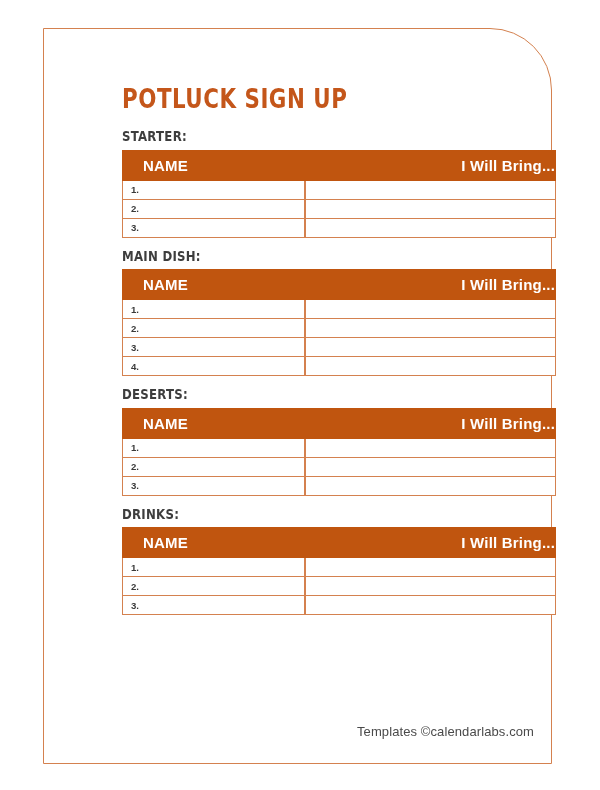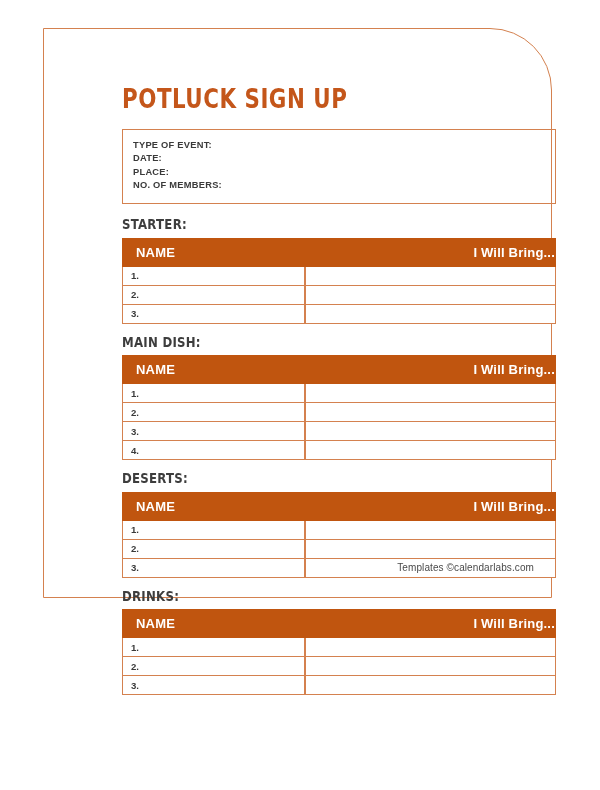--- a/index.html
+++ b/index.html
@@ -14,21 +14,21 @@
     font-family: "Liberation Sans", sans-serif;
     overflow: hidden;
   }
 
   
   #page-frame {
     position: absolute;
     left: 43px;
     top: 28px;
     width: 509px;
-    height: 570px;
+    height: 736px;
     box-sizing: border-box;
     border: 1.4px solid #d4814f;
     border-top-right-radius: 62px;
     background: #ffffff;
   }
 
   
   #content {
     position: absolute;
     left: 78px;
@@ -89,24 +89,24 @@
     border-spacing: 0;
     width: 434px;
     table-layout: fixed;
   }
   table.signup col.c-name { width: 183px; }
   table.signup col.c-bring { width: 251px; }
 
   table.signup thead th {
     background: #c0550f;
     color: #ffffff;
-    font-size: 13px;
+    font-size: 15px;
     font-weight: bold;
     text-align: left;
-    padding: 6px 0 6px 13px;
+    padding: 6px 0 6px 20px;
     letter-spacing: 0.2px;
     border: 1.2px solid #c0550f;
     height: 14px;
     box-sizing: content-box;
   }
   table.signup thead th.th-name  { border-right: none; }
   table.signup thead th.th-bring { border-left: none; text-align: right; }
 
   table.signup tbody td {
     height: 12px;
@@ -121,41 +121,35 @@
   table.signup tbody td.td-name  { border-right: 1.1px solid #d4814f; }
   table.signup tbody td.td-bring { border-left: 1.1px solid #d4814f; }
   table.signup tbody tr td { border-top: none; }
   table.signup tbody tr:first-child td { border-top: none; }
 
   
   #footer {
     position: absolute;
     right: 17px;
     bottom: 24px;
-    font-size: 10px;
+    font-size: 13px;
     color: #4a4a4a;
     letter-spacing: 0.1px;
     white-space: nowrap;
   }
 </style>
 </head>
 <body>
 
 <div id="page-frame">
 
   <div id="content">
 
     <h1 class="doc-title">POTLUCK SIGN UP</h1>
 
-    <div class="info-box">
-      <div class="info-line">TYPE OF EVENT:</div>
-      <div class="info-line">DATE:</div>
-      <div class="info-line">PLACE:</div>
-      <div class="info-line">NO. OF MEMBERS:</div>
-    </div>
 
     <div class="section">
       <div class="section-title">STARTER:</div>
       <table class="signup">
         <colgroup>
             <col class="c-name">
             <col class="c-bring">
           </colgroup>
         <thead>
           <tr>

